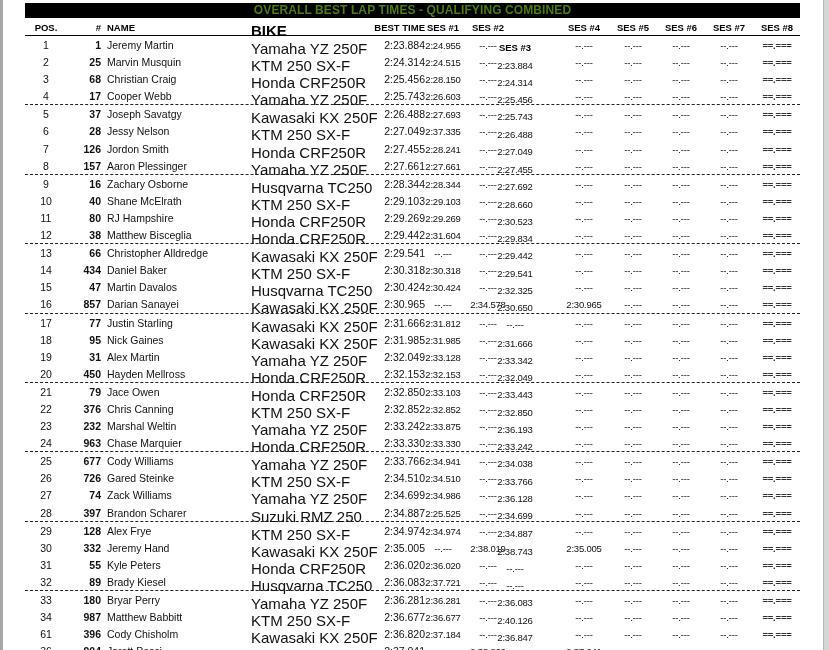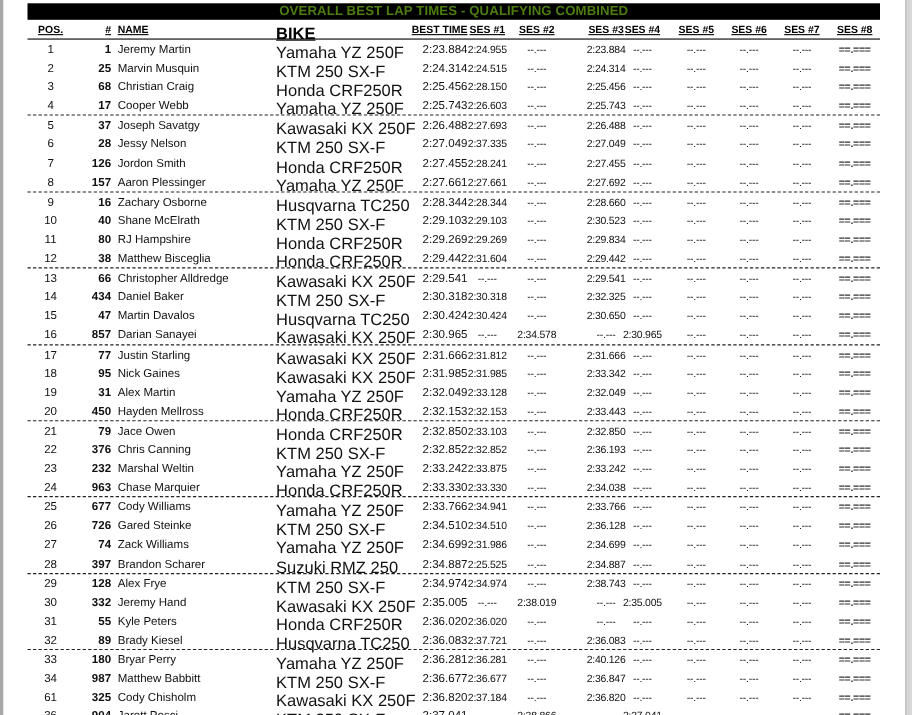--- a/index.html
+++ b/index.html
@@ -15,34 +15,34 @@
     .title-bar {
       height: 15px; background: #000; color: #4d7c0f;
       font-weight: bold; font-size: 12px; line-height: 15px;
       text-align: center; letter-spacing: 0.1px;
     }
     .hdr {
       position: relative; height: 17px; border-bottom: 1.5px solid #000;
       font-weight: bold; font-size: 9.5px;
     }
     .hdr span, .row span { position: absolute; white-space: nowrap; }
-    .hdr span { top: 4px; text-decoration: underline; }
+    .hdr span { top: 4px; }
     .group { position: relative; border-bottom: 1.5px dashed #222; }
     .row { position: relative; height: 17.1px; font-size: 10.5px; color: #111; }
     .row span { top: 3px; }
     .c-pos { left: 0; width: 42px; text-align: center; }
     .c-num { left: 42px; width: 34px; text-align: right; font-weight: bold; }
     .c-name { left: 82px; }
     .c-bike { left: 226px; font-size: 15px; }
     .row .c-bike { top: 4px; }
     .c-best { left: 320px; width: 80px; text-align: right; }
     .s { width: 48px; text-align: center; font-size: 9.5px; }
     .row .s { top: 4px; letter-spacing: -0.2px; }
     .hdr .c-best { text-align: right; }
-    .s1 { left: 394px; } .s2 { left: 439px; text-align: center; } .s3 { left: 502px; } .s4 { left: 535px; }
+    .s1 { left: 394px; } .s2 { left: 439px; text-align: center; } .s3 { left: 466px; margin-top: 20px; } .s4 { left: 535px; }
     .s5 { left: 584px; } .s6 { left: 632px; } .s7 { left: 680px; } .s8 { left: 728px; }
     .row .s8 { font-weight: bold; color: #333; }
   </style>
 </head>
 <body>
 
 <div class="left-edge"></div>
 <div class="right-edge"></div>
 
 <div class="sheet">
@@ -465,21 +465,21 @@
           <span class="s s6">--.---</span>
           <span class="s s7">--.---</span>
           <span class="s s8">==.===</span>
         </div>
         <div class="row">
           <span class="c-pos">27</span>
           <span class="c-num">74</span>
           <span class="c-name">Zack Williams</span>
           <span class="c-bike">Yamaha YZ 250F</span>
           <span class="c-best">2:34.699</span>
-          <span class="s s1">2:31.986</span>
+          <span class="s s1">2:34.986</span>
           <span class="s s2">--.---</span>
           <span class="s s3">2:34.699</span>
           <span class="s s4">--.---</span>
           <span class="s s5">--.---</span>
           <span class="s s6">--.---</span>
           <span class="s s7">--.---</span>
           <span class="s s8">==.===</span>
         </div>
         <div class="row">
           <span class="c-pos">28</span>
@@ -585,21 +585,21 @@
           <span class="s s2">--.---</span>
           <span class="s s3">2:36.847</span>
           <span class="s s4">--.---</span>
           <span class="s s5">--.---</span>
           <span class="s s6">--.---</span>
           <span class="s s7">--.---</span>
           <span class="s s8">==.===</span>
         </div>
         <div class="row">
           <span class="c-pos">61</span>
-          <span class="c-num">325</span>
+          <span class="c-num">396</span>
           <span class="c-name">Cody Chisholm</span>
           <span class="c-bike">Kawasaki KX 250F</span>
           <span class="c-best">2:36.820</span>
           <span class="s s1">2:37.184</span>
           <span class="s s2">--.---</span>
           <span class="s s3">2:36.820</span>
           <span class="s s4">--.---</span>
           <span class="s s5">--.---</span>
           <span class="s s6">--.---</span>
           <span class="s s7">--.---</span>

